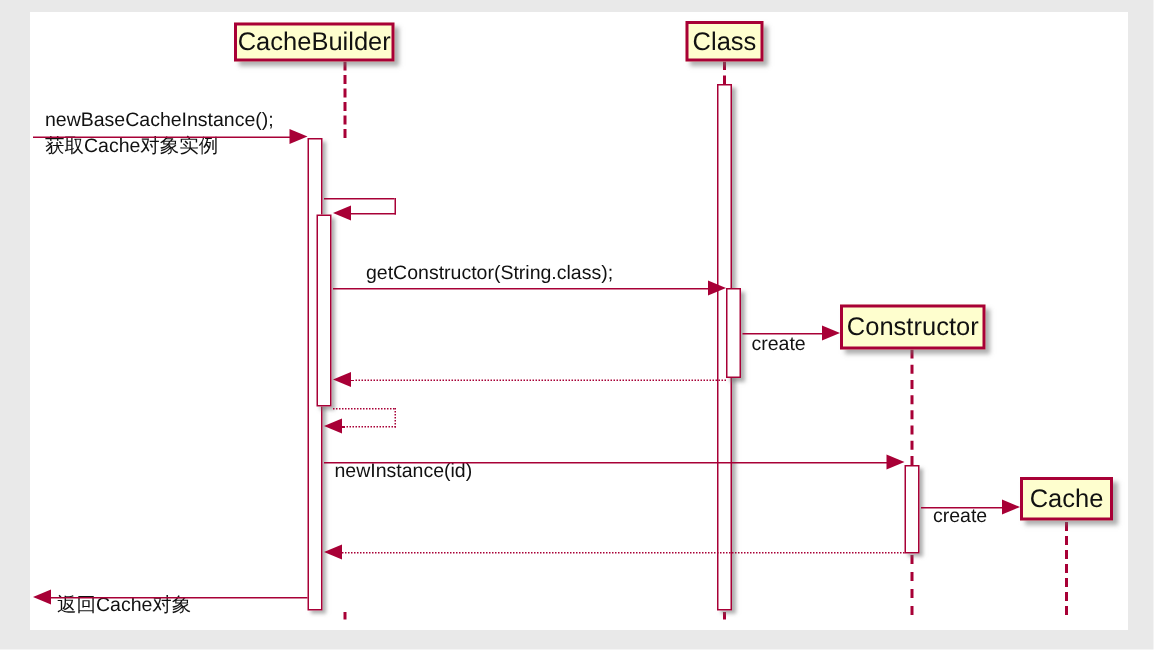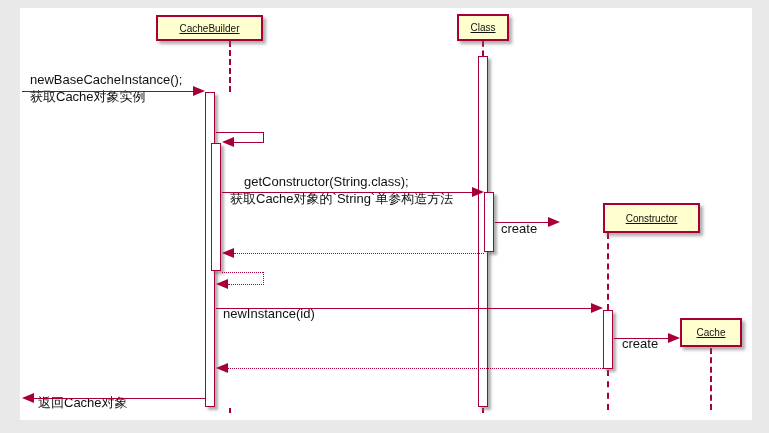--- a/index.html
+++ b/index.html
@@ -19,23 +19,22 @@
   .canvas{
     position:absolute;left:20px;top:8px;width:732px;height:412px;
     background:var(--diagram_bg);
   }
   .pbox{
     position:absolute;
     background:var(--participant_fill);
     border:2px solid var(--accent);
     box-shadow:3px 3px 3px rgba(110,110,110,0.55);
     display:flex;align-items:center;justify-content:center;
-    font-size:10px;color:var(--text);
+    font-size:17px;color:var(--text);
     white-space:nowrap;
-    text-decoration:underline;
   }
   .ll{
     position:absolute;width:0;
     border-left:2px dashed var(--accent);
   }
   .bar{
     position:absolute;width:8px;
     background:#fff;
     border:1.5px solid var(--accent);
     box-shadow:2.5px 2.5px 2.5px rgba(110,110,110,0.55);
@@ -73,39 +72,38 @@
   <div class="bar" style="left:458px;top:48px;height:349px;"></div>
   <div class="bar" style="left:464px;top:184px;height:58px;"></div>
   <div class="bar" style="left:583px;top:302px;height:57px;"></div>
 
   <div class="pbox" style="left:136px;top:7px;width:103px;height:22px;">
     <span>CacheBuilder</span>
   </div>
   <div class="pbox" style="left:437px;top:6px;width:48px;height:23px;">
     <span>Class</span>
   </div>
-  <div class="pbox" style="left:540px;top:195px;width:93px;height:26px;margin-left:43px;">
+  <div class="pbox" style="left:540px;top:195px;width:93px;height:26px;">
     <span>Constructor</span>
   </div>
   <div class="pbox" style="left:660px;top:310px;width:58px;height:25px;">
     <span>Cache</span>
   </div>
 
   <div class="mlabel" style="left:10px;top:48px;">newBaseCacheInstance();</div>
   <div class="mlabel" style="left:10px;top:65px;">获取Cache对象实例</div>
   <div class="mline" style="left:2px;top:83px;width:176px;"></div>
   <div class="head-r" style="left:173px;top:78px;"></div>
 
   <div class="mline" style="left:196px;top:124px;width:47px;"></div>
   <div class="mvert" style="left:243px;top:124px;height:11px;"></div>
   <div class="mline" style="left:213px;top:134px;width:31px;"></div>
   <div class="head-l" style="left:202px;top:129px;"></div>
 
   <div class="mlabel" style="left:224px;top:150px;">getConstructor(String.class);</div>
-  <div class="mlabel" style="left:210px;top:167px;">获取Cache对象的`String`单参构造方法</div>
   <div class="mline" style="left:202px;top:184px;width:252px;"></div>
   <div class="head-r" style="left:452px;top:179px;"></div>
 
   <div class="mlabel" style="left:481px;top:197px;">create</div>
   <div class="mline" style="left:475px;top:214px;width:55px;"></div>
   <div class="head-r" style="left:528px;top:209px;"></div>
 
   <div class="mline dotted" style="left:214px;top:245px;width:250px;"></div>
   <div class="head-l" style="left:202px;top:240px;"></div>
 

